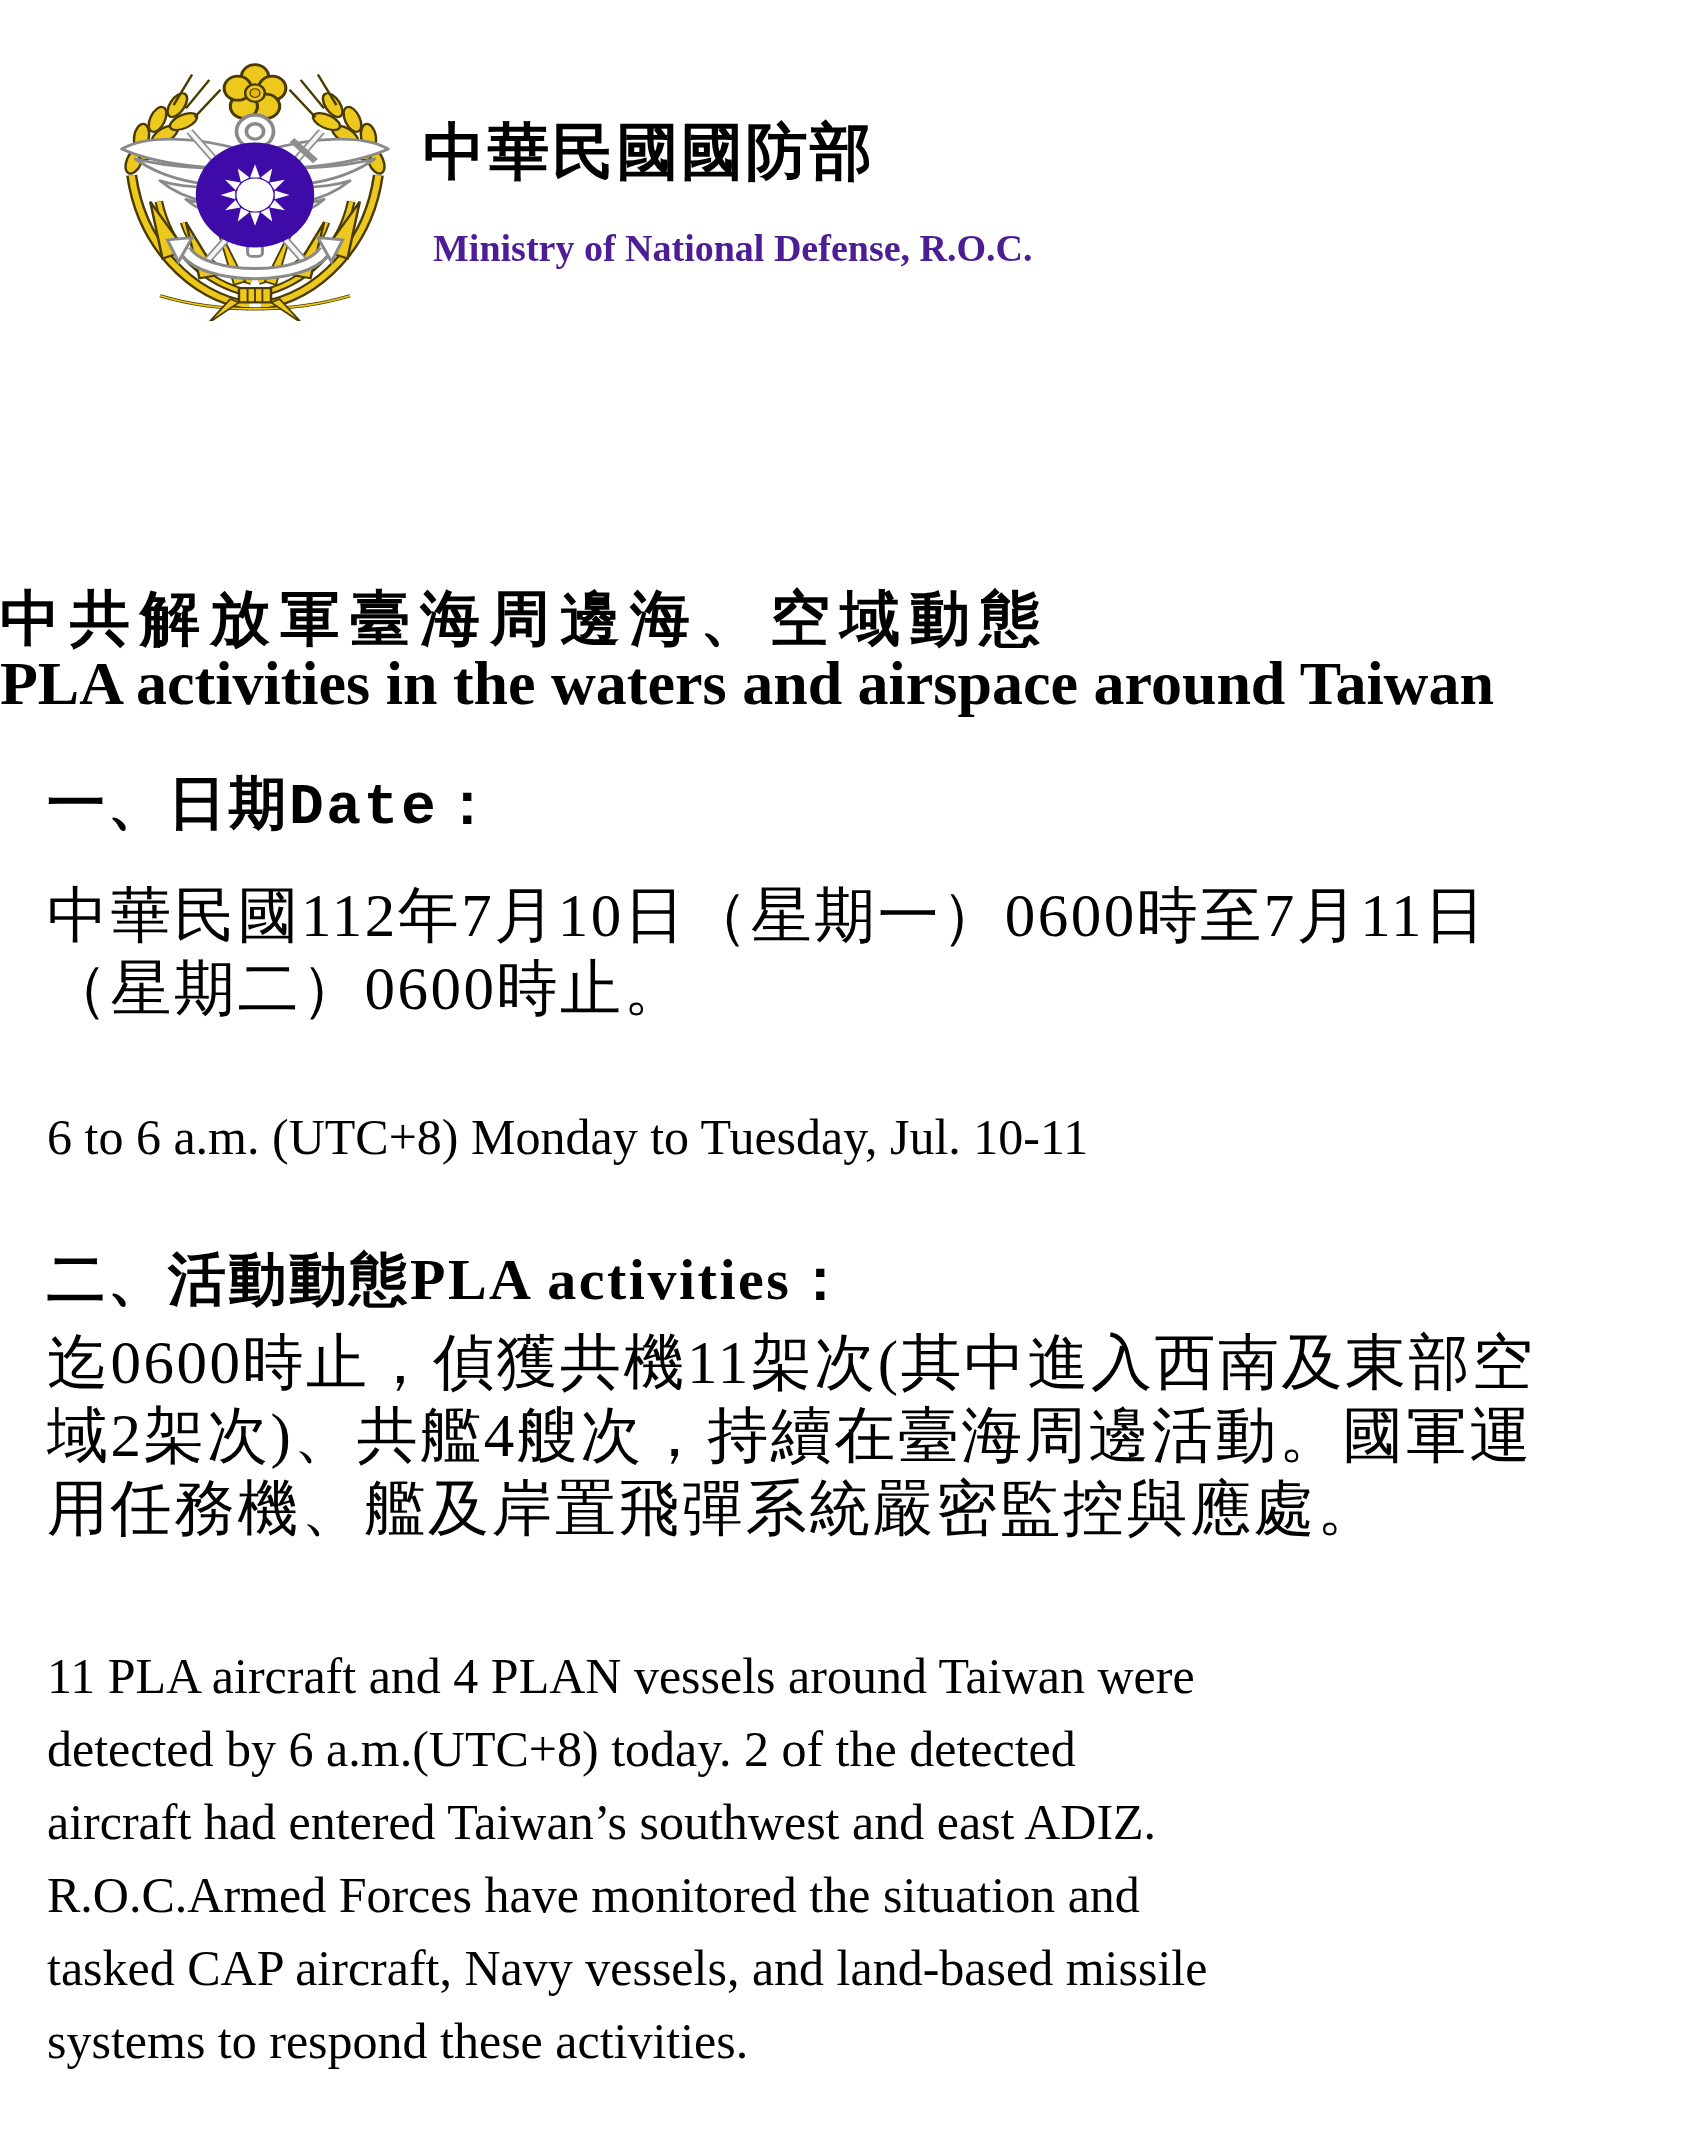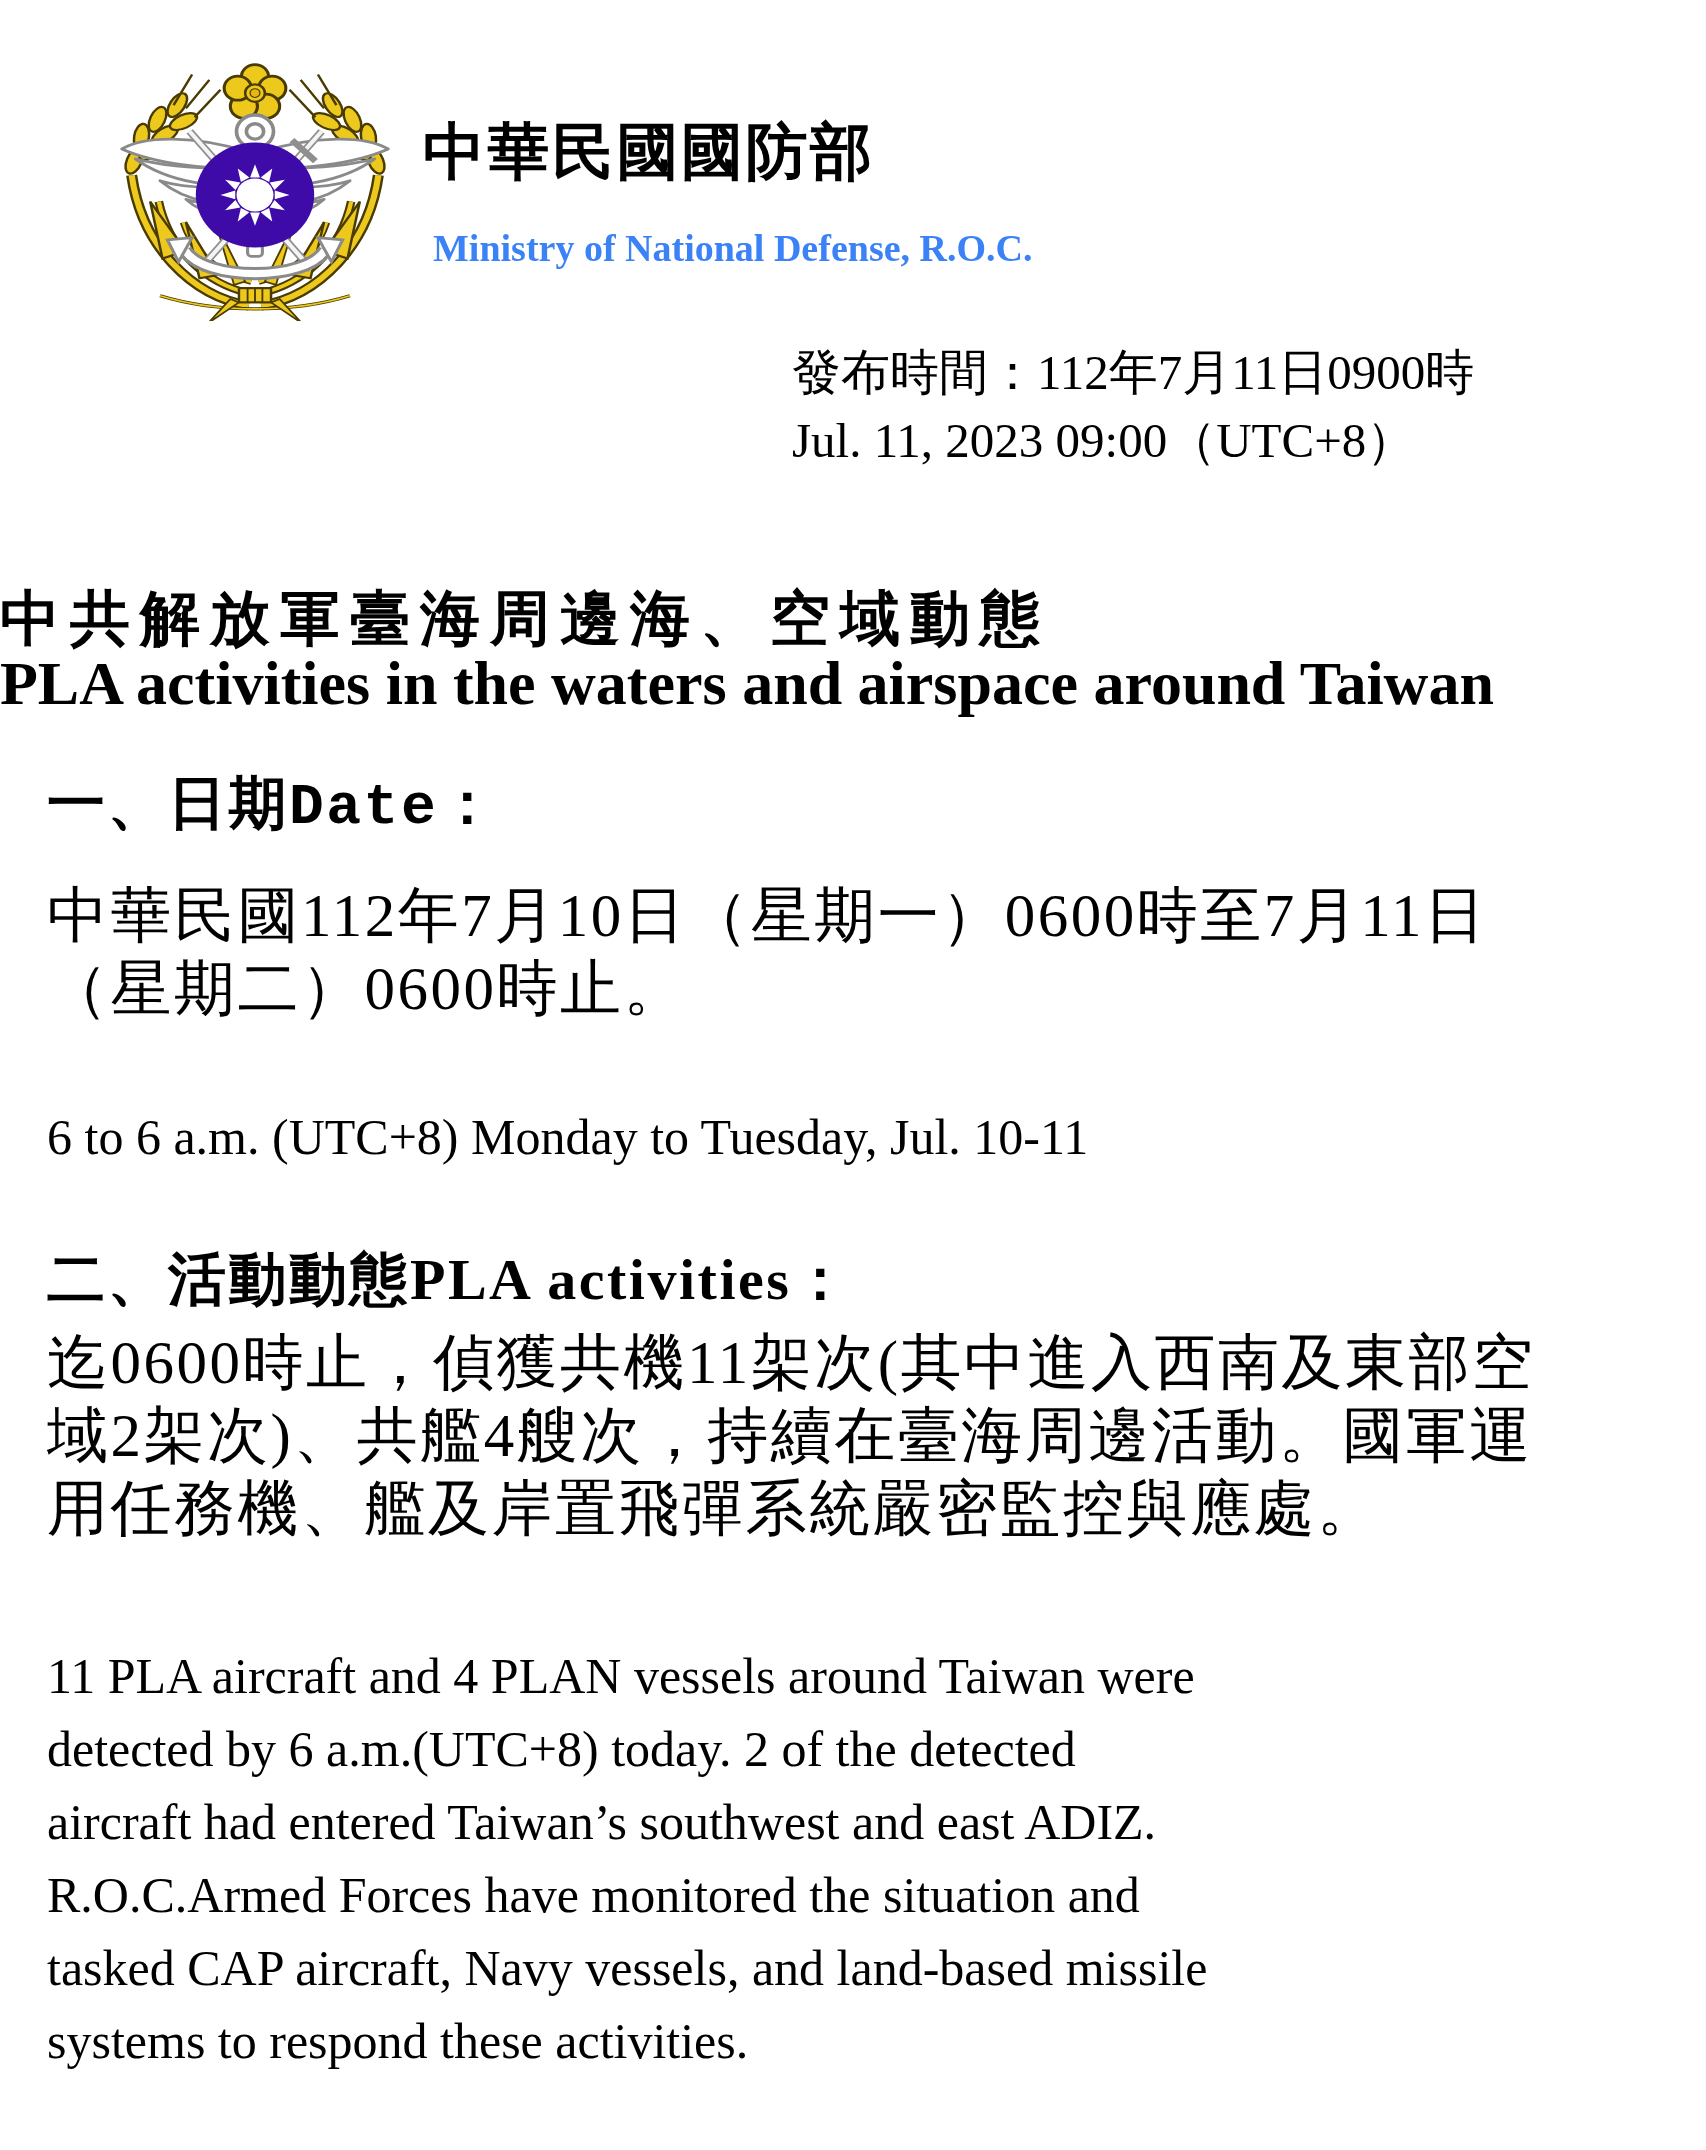--- a/index.html
+++ b/index.html
@@ -157,26 +157,22 @@
         <use href="#sunray" transform="rotate(240 240 252)"></use>
         <use href="#sunray" transform="rotate(270 240 252)"></use>
         <use href="#sunray" transform="rotate(300 240 252)"></use>
         <use href="#sunray" transform="rotate(330 240 252)"></use>
         <circle cx="240" cy="252" r="30" fill="#ffffff"></circle>
       </g>
     </g>
   </svg>
 
   <div class="abs org-cjk">中華民國國防部</div>
-  <div class="abs org-en" style="color:#3b82f6;">Ministry of National Defense, R.O.C.</div>
-
-  <div class="abs release">
-    <div>發布時間：112年7月11日0900時</div>
-    <div>Jul. 11, 2023 09:00（UTC+8）</div>
-  </div>
+  <div class="abs org-en" style="color:#4c1d95;">Ministry of National Defense, R.O.C.</div>
+
 
   <div class="abs title-cjk">中共解放軍臺海周邊海、空域動態</div>
   <div class="abs title-en">PLA activities in the waters and airspace around Taiwan</div>
 
   <div class="abs h-sec" style="top:770px;font-family:Liberation Mono, monospace;">一、日期Date：</div>
 
   <div class="abs cjk-block" style="top:879px;">
     <div>中華民國112年7月10日（星期一）0600時至7月11日</div>
     <div>（星期二）0600時止。</div>
   </div>

